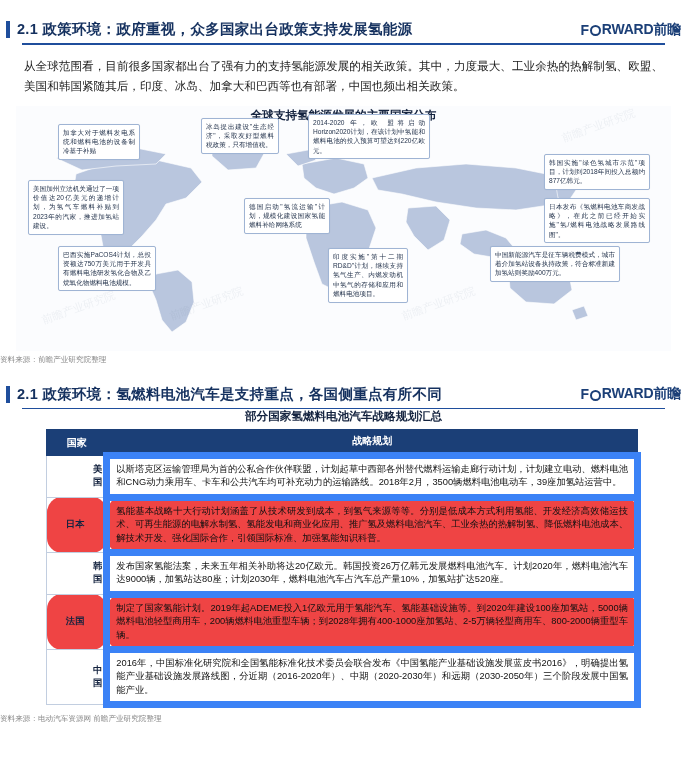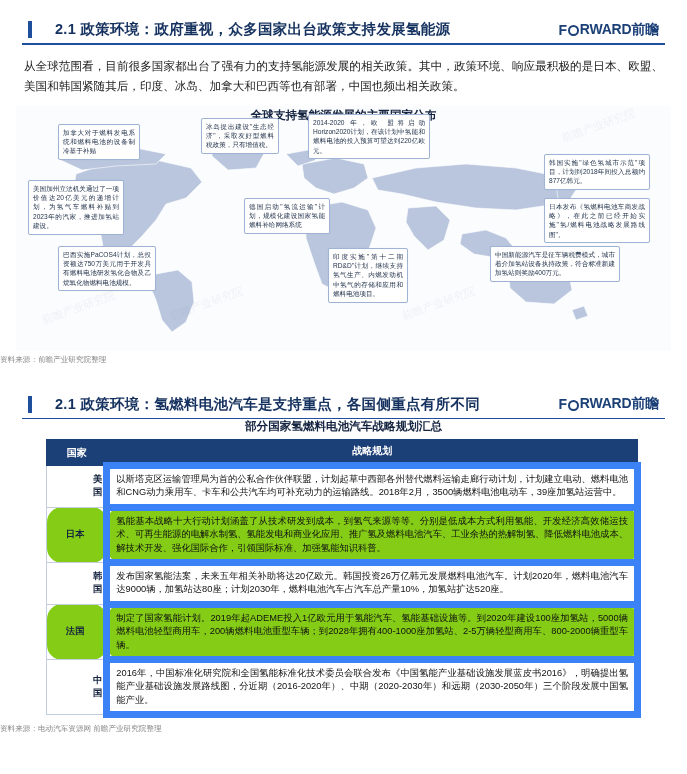--- a/index.html
+++ b/index.html
@@ -13,22 +13,21 @@
     position: relative;
     width: 687px; height: 774px;
     background: #fff;
     overflow: hidden;
   }
 
   
   .section-header {
     display: flex;
     align-items: center;
-    padding: 0 28px;
-    gap: 16px;
+    padding: 0 6px;
   }
   .sec-bar {
     width: 4px; height: 17px;
     background: #1f4e9c;
     margin-right: 7px;
     flex: 0 0 auto;
   }
   .sec-title {
     font-size: 14.5px;
     font-weight: bold;
@@ -144,21 +143,21 @@
     border: 1px solid #c2cee0;
     color: #14233f;
   }
   table.strategy td.plan {
     padding: 4px 6px;
     line-height: 13.4px;
     text-align: justify;
     border: 7px solid #3b82f6;
   }
   tr.odd td { background: #ffffff; padding-left: 46px; }
-  tr.even td { background: #84cc16; border-radius: 15px; }
+  tr.even td { background: #ef4444; border-radius: 15px; }
 
   
   .wm {
     position: absolute;
     color: rgba(120,135,160,0.10);
     font-size: 11px;
     transform: rotate(-20deg);
     white-space: nowrap;
     pointer-events: none;
     font-family: "Liberation Sans", sans-serif;
@@ -177,21 +176,21 @@
     </div>
     <div class="sec-spacer"></div>
     <div class="brand">
       <span>F</span>
         <span class="fw-mark"></span>
         <span>RWARD前瞻</span>
     </div>
   </div>
   <div class="underline-rule"></div>
 
-  <div class="para">从全球范围看，目前很多国家都出台了强有力的支持氢能源发展的相关政策。其中，政策环境、响应最积极的是日本、欧盟、美国和韩国紧随其后，印度、冰岛、加拿大和巴西等也有部署，中国也频出相关政策。</div>
+  <div class="para">从全球范围看，目前很多国家都出台了强有力的支持氢能源发展的相关政策。其中，力度最大、工业余热的热解制氢、欧盟、美国和韩国紧随其后，印度、冰岛、加拿大和巴西等也有部署，中国也频出相关政策。</div>
 
   <div class="map-block">
     <div class="map-title">全球支持氢能源发展的主要国家分布</div>
     <div class="map-canvas">
       <svg width="655" height="215" viewBox="0 0 655 215" xmlns="http://www.w3.org/2000/svg">
         <g fill="#b9c6de" stroke="#ffffff" stroke-width="0.6">
 
           <path d="M60,50 L95,38 L140,36 L175,44 L186,58 L170,74 L150,80 L140,96 L126,112 L112,126 L100,140 L88,128 L84,106 L70,92 L56,76 Z"></path>
           <path d="M40,34 L78,26 L120,24 L150,30 L140,40 L100,42 L66,46 Z"></path>
 
@@ -226,21 +225,21 @@
     <div class="callout" style="left:12px; top:74px; width:96px;"><span>美国加州立法机关通过了一项价值达20亿美元的递增计划，为氢气车燃料补贴到2023年的汽家，推进加氢站建设。</span></div>
     <div class="callout" style="left:228px; top:92px; width:86px;"><span>德国启动"氢流运输"计划，规模化建设国家氢能燃料补给网络系统</span></div>
     <div class="callout" style="left:528px; top:92px; width:106px;"><span>日本发布《氢燃料电池车商发战略》，在此之前已经开始实施"氢/燃料电池战略发展路线图"。</span></div>
     <div class="callout" style="left:42px; top:140px; width:98px;"><span>巴西实施PaCOS4计划，总投资额达750万美元用于开发具有燃料电池研发氢化合物及乙烷氧化物燃料电池规模。</span></div>
     <div class="callout" style="left:312px; top:142px; width:80px;"><span>印度实施"第十二期RD&amp;D"计划，继续支持氢气生产、内燃发动机中氢气的存储和应用和燃料电池项目。</span></div>
     <div class="callout" style="left:474px; top:140px; width:130px;"><span>中国新能源汽车是征车辆税费模式，城市着介加氢站设备执持政策，符合标准新建加氢站则奖励400万元。</span></div>
   </div>
 
   <div class="source">资料来源：前瞻产业研究院整理</div>
 
-  <div class="section-header" style="margin-top:30px;">
+  <div class="section-header" style="margin-top:20px;">
     <div class="sec-bar"></div>
     <div class="sec-title">
       <span>2.1</span>
       <span>政策环境：氢燃料电池汽车是支持重点，各国侧重点有所不同</span>
     </div>
     <div class="sec-spacer"></div>
     <div class="brand">
       <span>F</span>
         <span class="fw-mark"></span>
         <span>RWARD前瞻</span>

